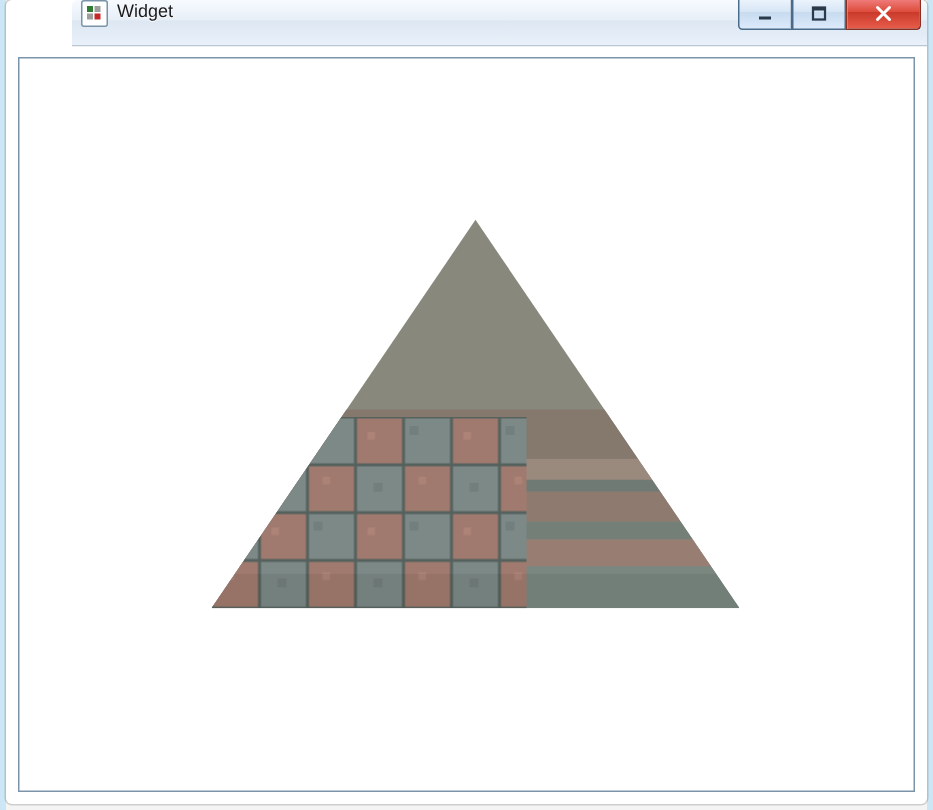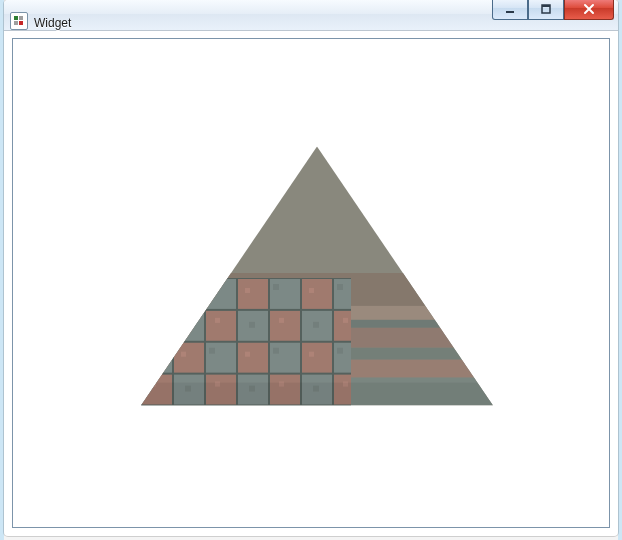--- a/index.html
+++ b/index.html
@@ -19,23 +19,24 @@
     position:absolute;left:4px;top:0;right:4px;bottom:4px;
     box-shadow:0 0 0 1px rgba(0,0,0,.15);
     border-radius:4px;
     background:#fff;
   }
   .titlebar{
     height:30px;
     background:linear-gradient(#f7fbff,#e6eef7 45%,#dde7f2 46%,#e9f1fa);
     border-bottom:1px solid #bcc6d0;
     border-radius:4px 4px 0 0;
-    display:flex;align-items:flex-end;
+    display:flex;align-items:flex-start;
     padding:0 0 0 6px;
     position:relative;
+    margin-left:44px;
   }
   .app-icon{
     width:16px;height:16px;margin-right:6px;
     display:inline-flex;align-items:center;justify-content:center;
     background:#fff;border:1px solid #7a93a8;border-radius:2px;
   }
   .app-icon svg{display:block}
   .title-text{color:#1a1a1a;text-shadow:0 1px 0 #fff;}
   .winbtns{
     position:absolute;right:4px;top:-1px;

